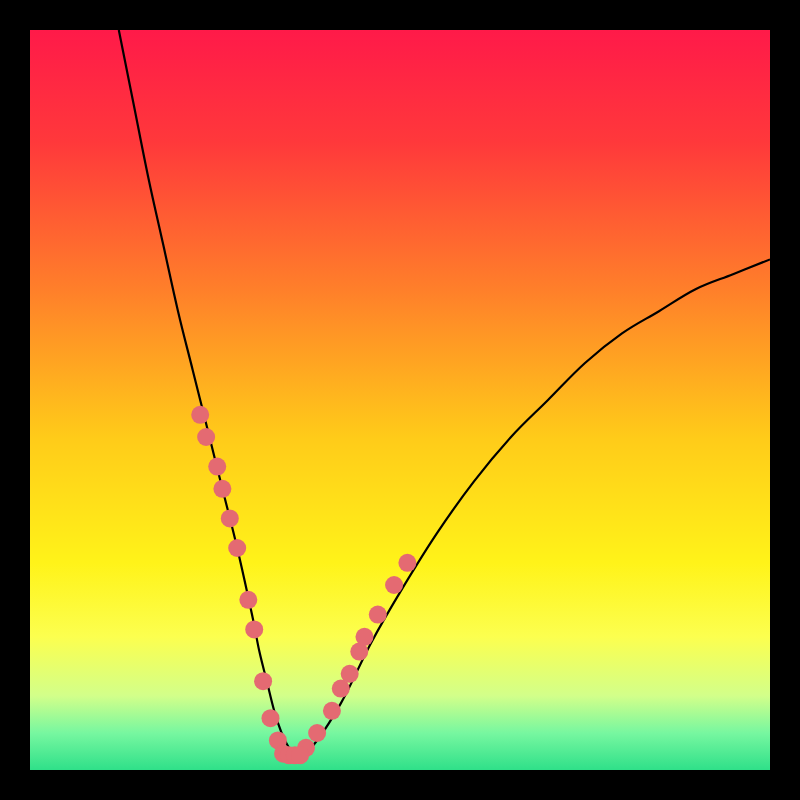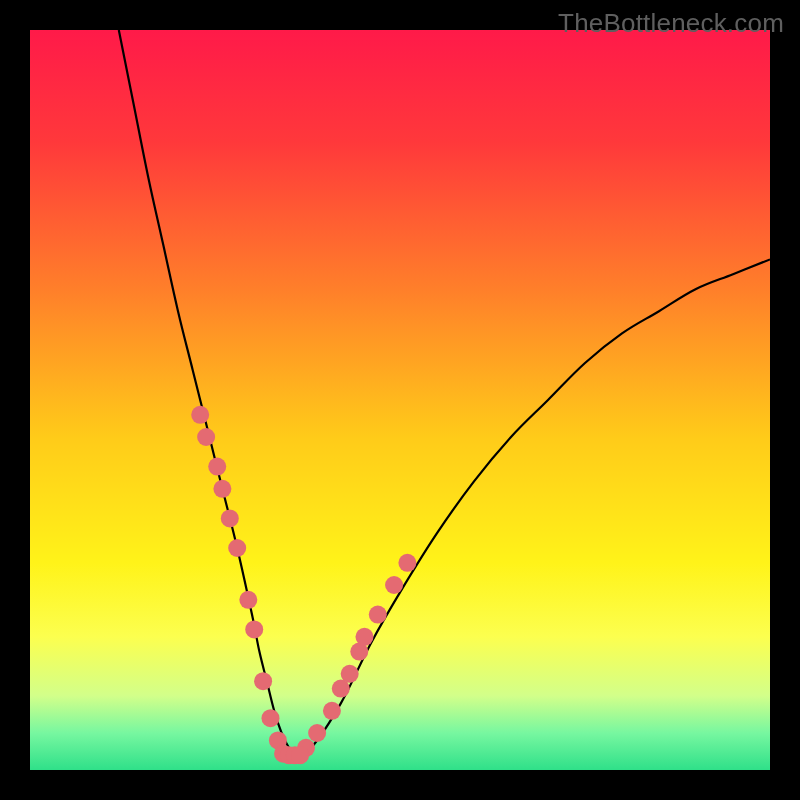--- a/index.html
+++ b/index.html
@@ -91,14 +91,13 @@
           <circle cx="347.79999999999995" cy="584.6" r="9" fill="#e46a72"></circle>
           <circle cx="364.08000000000004" cy="555" r="9" fill="#e46a72"></circle>
           <circle cx="377.40000000000003" cy="532.8" r="9" fill="#e46a72"></circle>
           <circle cx="253.08" cy="723.72" r="9" fill="#e46a72"></circle>
           <circle cx="259" cy="725.2" r="9" fill="#e46a72"></circle>
           <circle cx="264.92" cy="725.2" r="9" fill="#e46a72"></circle>
           <circle cx="270.09999999999997" cy="725.2" r="9" fill="#e46a72"></circle>
         </g>
     </svg>
   </div>
-  <div class="attribution">TheBottleneck.com</div>
 </div>
 
 </body></html>

